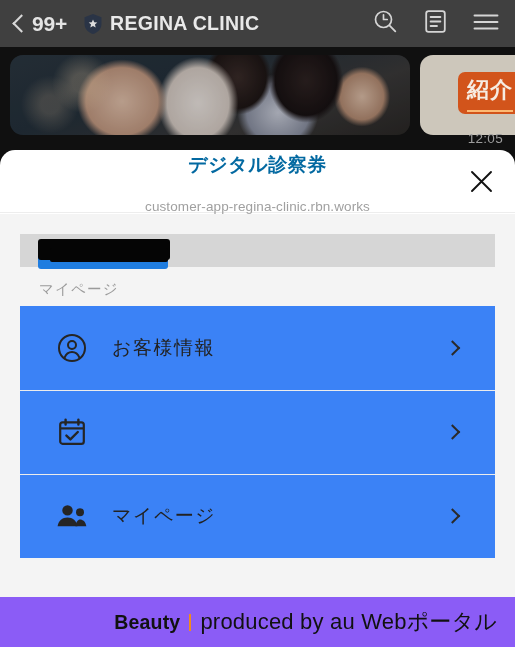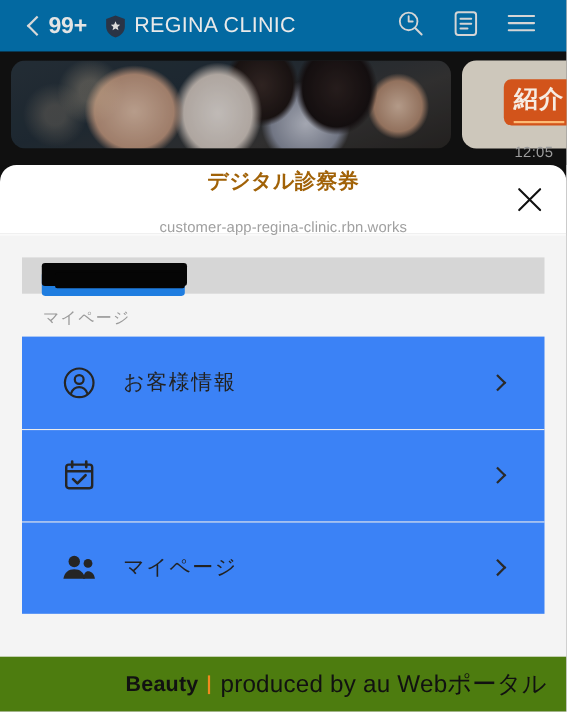--- a/index.html
+++ b/index.html
@@ -7,36 +7,36 @@
   body {
     font-family:"Liberation Sans","DejaVu Sans",sans-serif;
     background:#f4f4f4; overflow:hidden; position:relative;
   }
 
   
   .chat-layer { position:absolute; inset:0; background:#0f0f0f; }
 
   .chat-nav {
     position:absolute; top:0; left:0; width:515px; height:47px;
-    background:#0369a1; display:flex; align-items:center; padding:0 24px;
+    background:#404040; display:flex; align-items:center; padding:0 12px;
   }
   .nav-back { display:flex; align-items:center; gap:7px; cursor:pointer; }
   .back-chev { width:13px; height:22px; position:relative; }
   .back-chev:before {
     content:""; position:absolute; left:3px; top:4px; width:11px; height:11px;
     border-left:2.6px solid #d8d8d8; border-bottom:2.6px solid #d8d8d8;
     transform:rotate(45deg);
   }
   .unread-count { color:#e4e4e4; font-size:21px; font-weight:bold; letter-spacing:-.2px; }
   .shield-badge {
     width:20px; height:22px; margin-left:16px; position:relative; flex:none;
   }
   .shield-badge svg { display:block; }
   .chat-title {
-    color:#e9e9e9; font-size:19.5px; font-weight:normal; letter-spacing:.3px;
+    color:#e9e9e9; font-size:19.5px; font-weight:bold; letter-spacing:.3px;
     margin-left:7px; white-space:nowrap;
   }
   .nav-icons { margin-left:auto; display:flex; align-items:center; gap:26px; padding-right:4px; }
   .nav-ico { cursor:pointer; display:block; }
 
   .chat-body { position:absolute; top:47px; left:0; width:515px; height:103px; background:#101010; }
   .msg-card {
     position:absolute; left:10px; top:8px; width:400px; height:80px;
     border-radius:13px; overflow:hidden;
   }
@@ -75,21 +75,21 @@
   
   .modal {
     position:absolute; left:0; top:150px; width:515px; height:497px;
     background:#ffffff; border-radius:15px 15px 0 0; overflow:hidden;
   }
   .modal-head {
     position:relative; height:63px; border-bottom:1px solid #ededed;
     display:flex; flex-direction:column; align-items:center; justify-content:center;
   }
   .modal-title {
-    font-size:19px; font-weight:bold; color:#a16207; letter-spacing:.5px; margin-top:4px;
+    font-size:19px; font-weight:bold; color:#0369a1; letter-spacing:.5px; margin-top:4px;
   }
   .modal-url {
     font-size:13.5px; color:#a0a0a0; letter-spacing:.1px; margin-top:21px;
   }
   .modal-close {
     position:absolute; right:17px; top:50%; transform:translateY(-50%);
     width:34px; height:34px; cursor:pointer;
     display:flex; align-items:center; justify-content:center;
   }
 
@@ -133,21 +133,21 @@
   }
   .row-chev {
     position:absolute; right:37px; top:50%; width:11px; height:11px;
     border-top:2.6px solid #2a2a2a; border-right:2.6px solid #2a2a2a;
     transform:translateY(-50%) rotate(45deg);
   }
 
   .footer {
     position:absolute; left:0; bottom:0; width:515px; height:50px;
     display:flex; align-items:center; justify-content:flex-end;
-    padding-right:18px; background:#4d7c0f;
+    padding-right:18px; background:#8b5cf6;
   }
   .foot-brand { font-size:19.5px; font-weight:bold; color:#111; letter-spacing:.2px; }
   .foot-div { width:2px; height:17px; background:#f08a1e; margin:0 9px; }
   .foot-text { font-size:22px; color:#111; letter-spacing:.2px; }
 </style>
 </head>
 <body>
 
 <div class="chat-layer">
 

